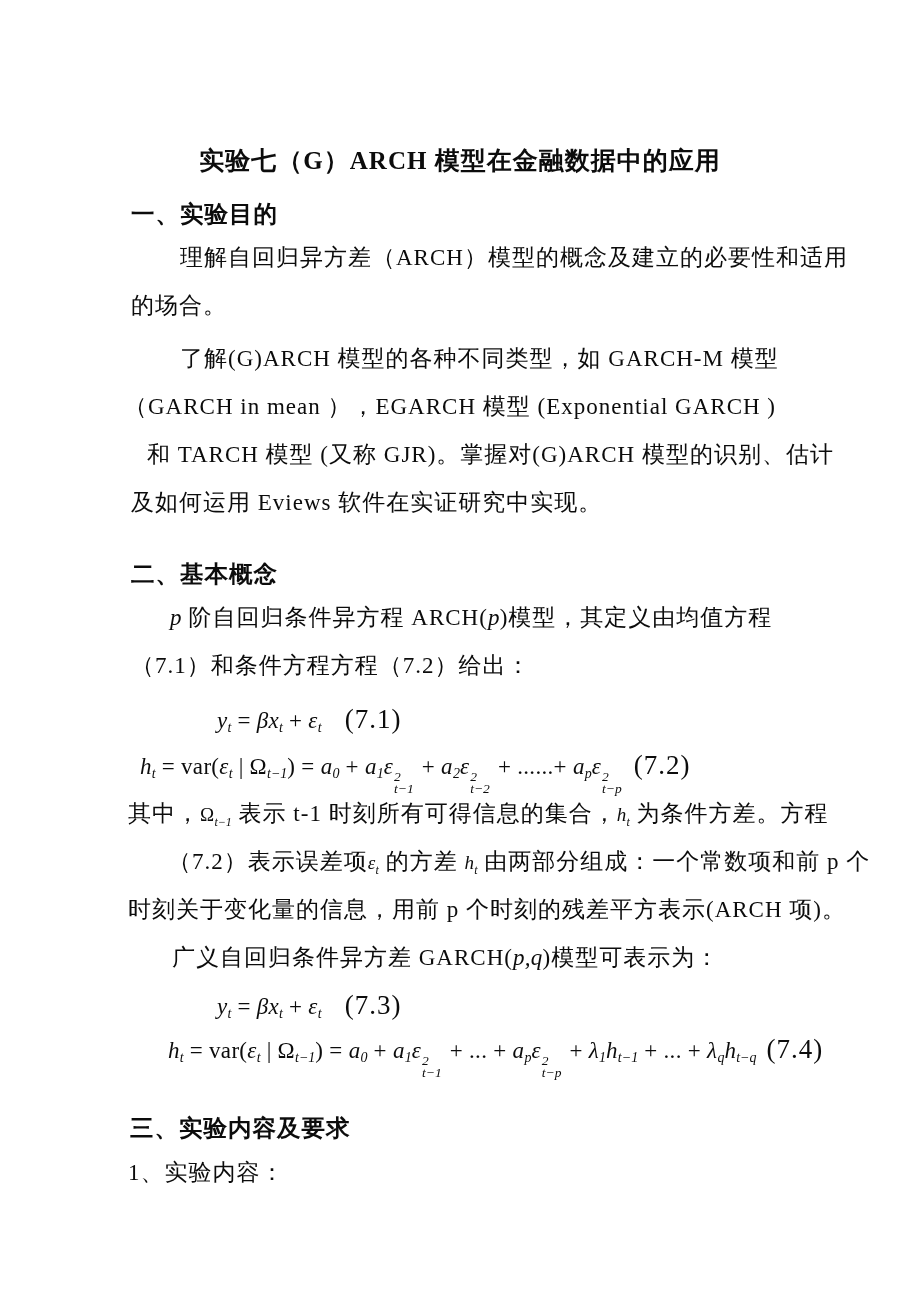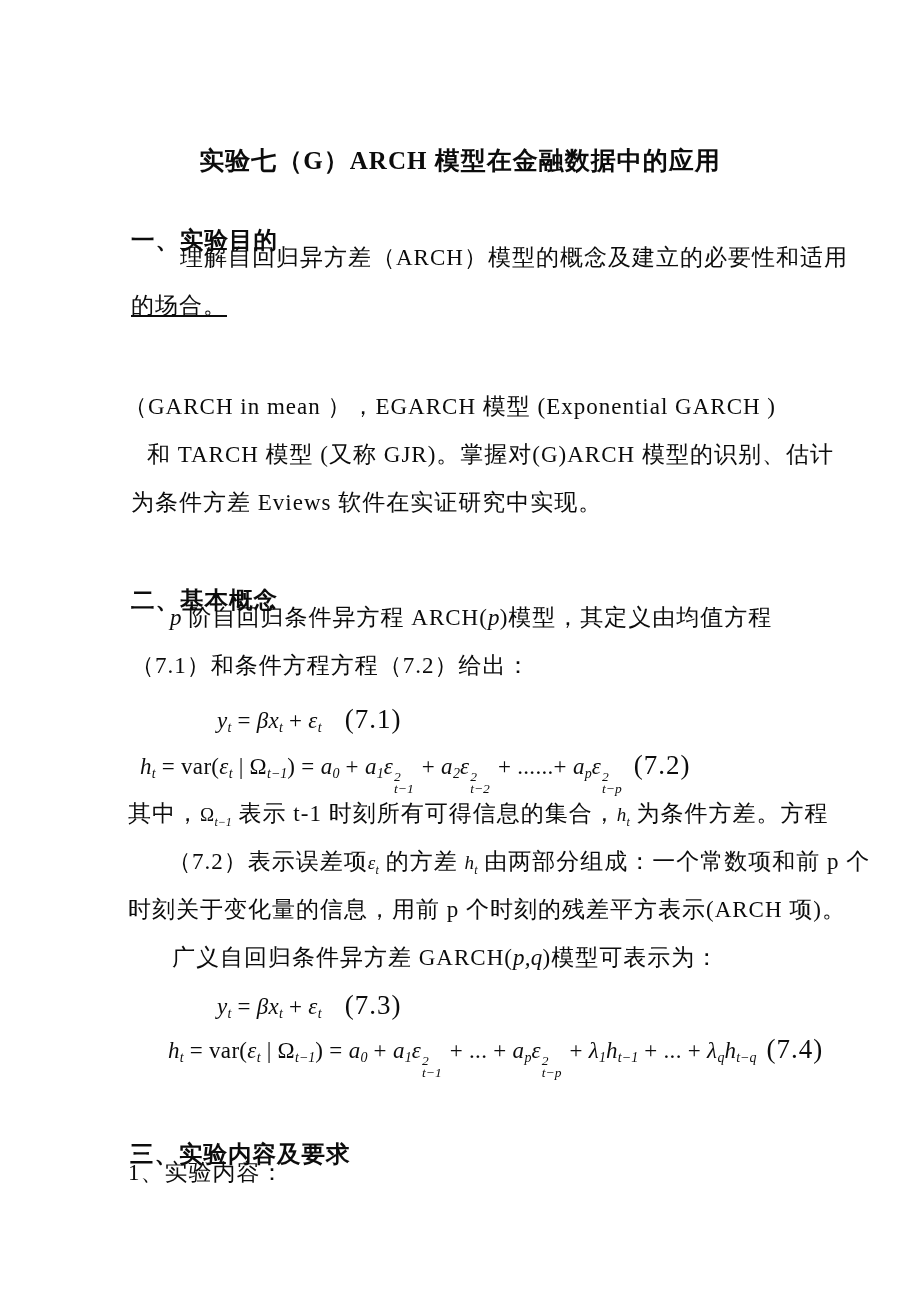--- a/index.html
+++ b/index.html
@@ -9,26 +9,26 @@
     overflow:hidden;
   }
   .t-line {
     position:absolute; white-space:nowrap;
     font-size:23px; letter-spacing:1px; line-height:34px;
   }
   .doc-title {
     position:absolute; top:144px; left:0; width:920px; text-align:center;
     font-weight:700; font-size:25px; letter-spacing:1px; white-space:nowrap;
   }
-  .t-heading { font-weight:700; font-size:23.5px;margin-top:26px; }
+  .t-heading { font-weight:700; font-size:23.5px; }
 
   
   .l-h1   { top:197px;  left:131px; }
   .l-p1a  { top:241px;  left:180px; }
-  .l-p1b  { top:289px;  left:131px;text-decoration:underline; }
+  .l-p1b  { top:289px;  left:131px; }
   .l-p2a  { top:342px;  left:180px; }
   .l-p2b  { top:390px;  left:124px; }
   .l-p2c  { top:438px;  left:131px;margin-left:16px; }
   .l-p2d  { top:486px;  left:131px; }
   .l-h2   { top:557px;  left:131px; }
   .l-s2a  { top:601px;  left:170px; }
   .l-s2b  { top:649px;  left:131px;text-align:center; }
   .l-eq71 { top:702px;  left:217px; }
   .l-eq72 { top:748px;  left:140px; }
   .l-s2c  { top:797px;  left:128px; }
@@ -65,23 +65,24 @@
 
 <div class="page">
 
   <div class="doc-title">实验七（G）ARCH 模型在金融数据中的应用</div>
 
   <div class="t-line t-heading l-h1">一、实验目的</div>
 
   <div class="t-line l-p1a">理解自回归异方差（ARCH）模型的概念及建立的必要性和适用</div>
   <div class="t-line l-p1b">的场合。</div>
 
+  <div class="t-line l-p2a">了解(G)ARCH 模型的各种不同类型，如 GARCH-M 模型</div>
   <div class="t-line l-p2b">（GARCH in mean ），EGARCH 模型 (Exponential GARCH )</div>
   <div class="t-line l-p2c">和 TARCH 模型 (又称 GJR)。掌握对(G)ARCH 模型的识别、估计</div>
-  <div class="t-line l-p2d">为条件方差 Eviews 软件在实证研究中实现。</div>
+  <div class="t-line l-p2d">及如何运用 Eviews 软件在实证研究中实现。</div>
 
   <div class="t-line t-heading l-h2">二、基本概念</div>
 
   <div class="t-line l-s2a"><span class="k-i">p</span><span class="k-n"> 阶自回归条件异方程 ARCH(</span><span class="k-i">p</span><span class="k-n">)模型，其定义由均值方程</span></div>
   <div class="t-line l-s2b">（7.1）和条件方程方程（7.2）给出：</div>
 
   <div class="t-line eq l-eq71">
     <span><span class="k-i">y</span><span class="k-sub">t</span><span class="k-n"> = </span><span class="k-i">β</span><span class="k-i">x</span><span class="k-sub">t</span><span class="k-n"> + </span><span class="k-i">ε</span><span class="k-sub">t</span></span>
     <span class="eq-label gap-wide">(7.1)</span>
   </div>

